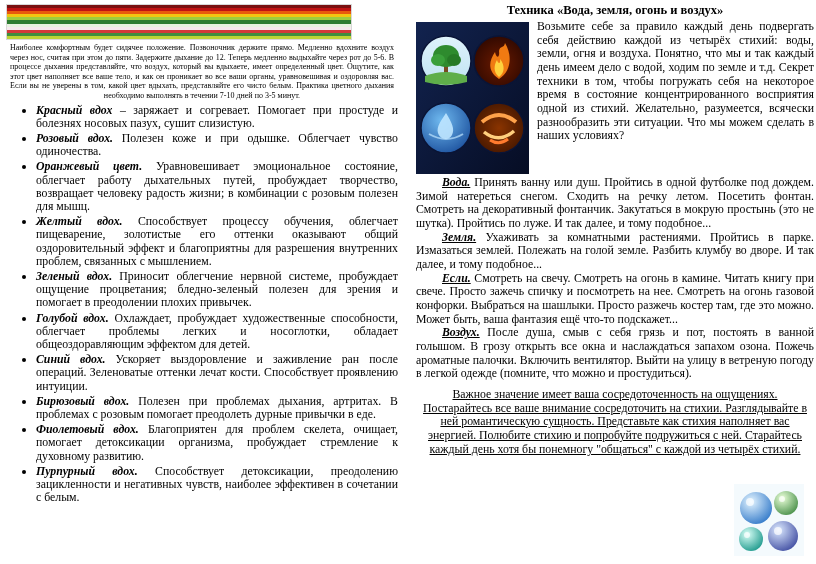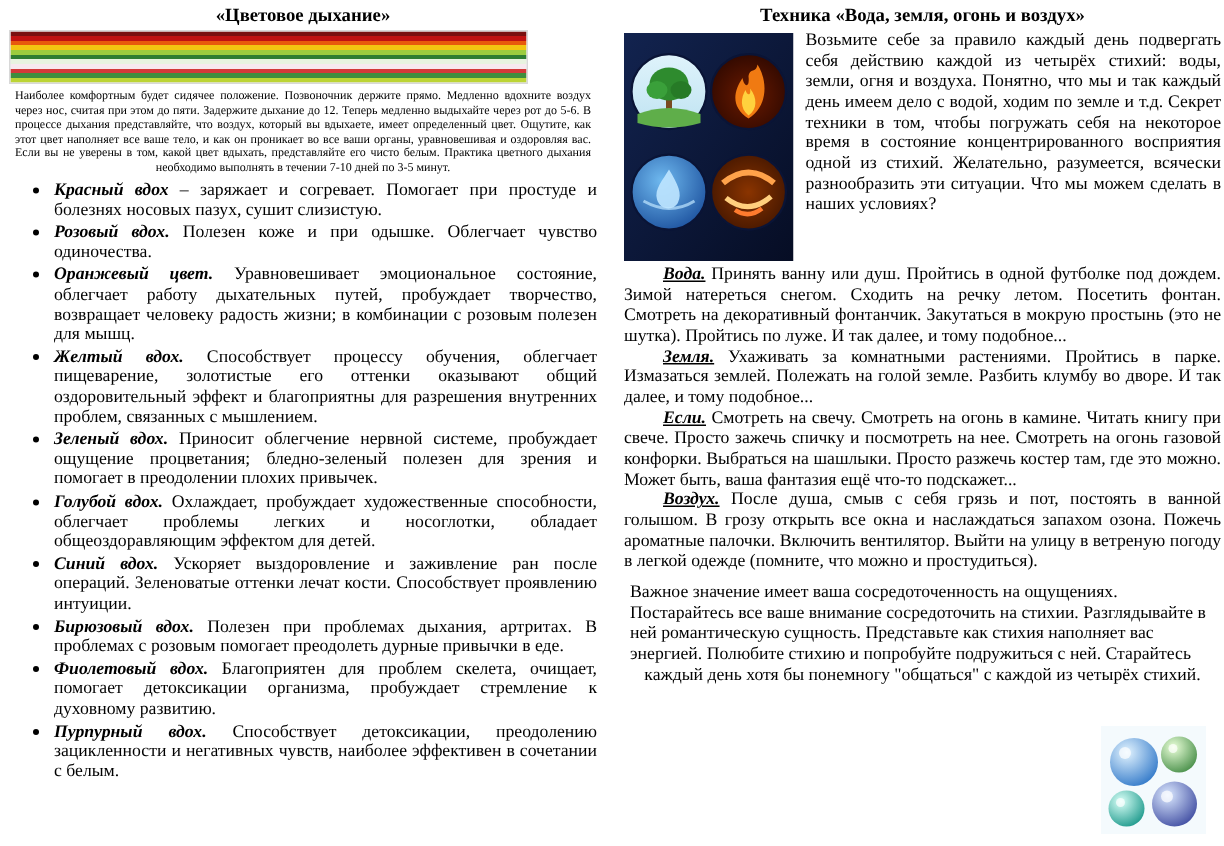--- a/index.html
+++ b/index.html
@@ -20,30 +20,29 @@
   ul.bullets li { margin-bottom:2px; }
   .lead { font-weight:bold; font-style:italic; }
 
   .right-body { font-size:11.8px; line-height:1.16; text-align:justify; }
   .elements-image { float:left; width:113px; height:152px; margin:2px 8px 2px 0; }
   .elements-image svg { display:block; width:100%; height:100%; }
   p.element { text-indent:26px; margin:0; }
   p.element.first { clear:left; }
   .element-lead { font-weight:bold; font-style:italic; text-decoration:underline; }
 
-  .closing { text-align:left; text-align-last:center; margin:7px 4px 0 4px; width: calc(100% - 8px); }
+  .closing { text-align:center; text-align-last:center; margin:7px 4px 0 4px; width: calc(100% - 8px); text-decoration: underline; }
 
   .spheres-image { position:absolute; right:12px; bottom:8px; width:70px; height:72px; }
   .spheres-image svg { display:block; width:100%; height:100%; }
 </style>
 </head>
 <body>
 
 <div class="page page-left">
-  <div class="page-title">«Цветовое дыхание»</div>
 
   <div class="rainbow" style="background: linear-gradient(rgb(122, 16, 16) 0%, rgb(122, 16, 16) 9.09%, rgb(192, 18, 18) 9.09%, rgb(192, 18, 18) 18.18%, rgb(232, 89, 12) 18.18%, rgb(232, 89, 12) 27.27%, rgb(242, 197, 17) 27.27%, rgb(242, 197, 17) 36.36%, rgb(156, 204, 63) 36.36%, rgb(156, 204, 63) 45.45%, rgb(46, 125, 50) 45.45%, rgb(46, 125, 50) 54.55%, rgb(232, 243, 224) 54.55%, rgb(232, 243, 224) 63.64%, rgb(247, 233, 239) 63.64%, rgb(247, 233, 239) 72.73%, rgb(210, 57, 57) 72.73%, rgb(210, 57, 57) 81.82%, rgb(62, 142, 62) 81.82%, rgb(62, 142, 62) 90.91%, rgb(188, 212, 53) 90.91%, rgb(188, 212, 53) 100%);"></div>
 
   <p class="intro-left">Наиболее комфортным будет сидячее положение. Позвоночник держите прямо. Медленно вдохните воздух через нос, считая при этом до пяти. Задержите дыхание до 12. Теперь медленно выдыхайте через рот до 5-6. В процессе дыхания представляйте, что воздух, который вы вдыхаете, имеет определенный цвет. Ощутите, как этот цвет наполняет все ваше тело, и как он проникает во все ваши органы, уравновешивая и оздоровляя вас. Если вы не уверены в том, какой цвет вдыхать, представляйте его чисто белым. Практика цветного дыхания необходимо выполнять в течении 7-10 дней по 3-5 минут.</p>
 
   <ul class="bullets">
     <li><span class="lead">Красный вдох</span><span> – </span><span>заряжает и согревает. Помогает при простуде и болезнях носовых пазух, сушит слизистую.</span></li>
     <li><span class="lead">Розовый вдох.</span><span> </span><span>Полезен коже и при одышке. Облегчает чувство одиночества.</span></li>
     <li><span class="lead">Оранжевый цвет.</span><span> </span><span>Уравновешивает эмоциональное состояние, облегчает работу дыхательных путей, пробуждает творчество, возвращает человеку радость жизни; в комбинации с розовым полезен для мышц.</span></li>
     <li><span class="lead">Желтый вдох.</span><span> </span><span>Способствует процессу обучения, облегчает пищеварение, золотистые его оттенки оказывают общий оздоровительный эффект и благоприятны для разрешения внутренних проблем, связанных с мышлением.</span></li>

